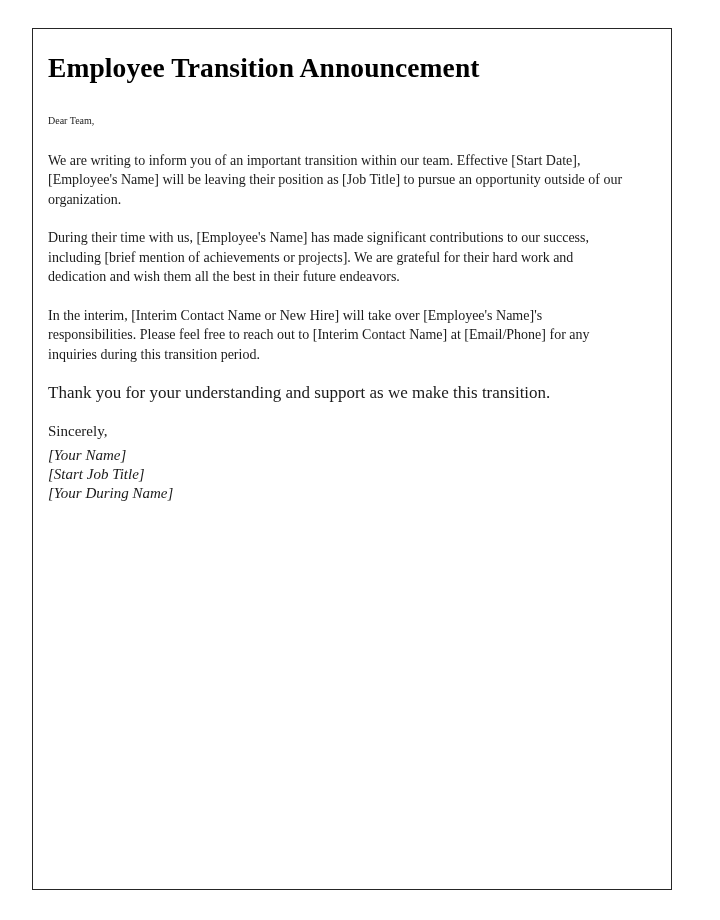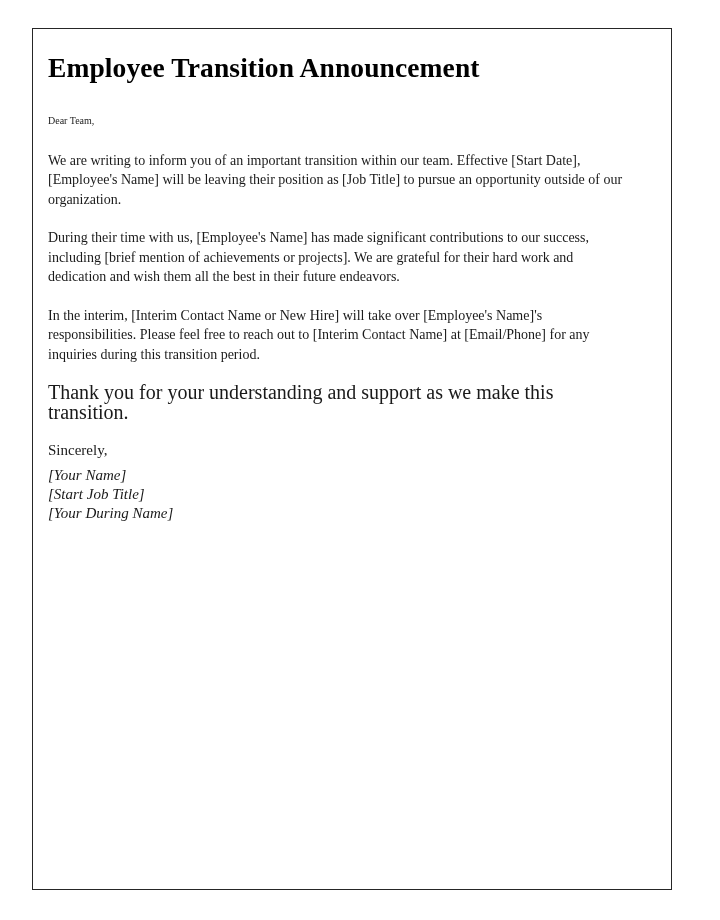--- a/index.html
+++ b/index.html
@@ -61,21 +61,21 @@
     line-height: 19.5px;
     margin: 0 0 19px 0;
     text-align: left;
   }
 
   .para:last-of-type {
     margin-bottom: 0;
   }
 
   .closing-line {
-    font-size: 20px;
+    font-size: 17px;
     line-height: 19.5px;
     margin: 0 0 19px 0;
   }
 
   .signoff {
     font-size: 15px;
     line-height: 19.5px;
     margin: 0 0 5px 0;
   }
 

